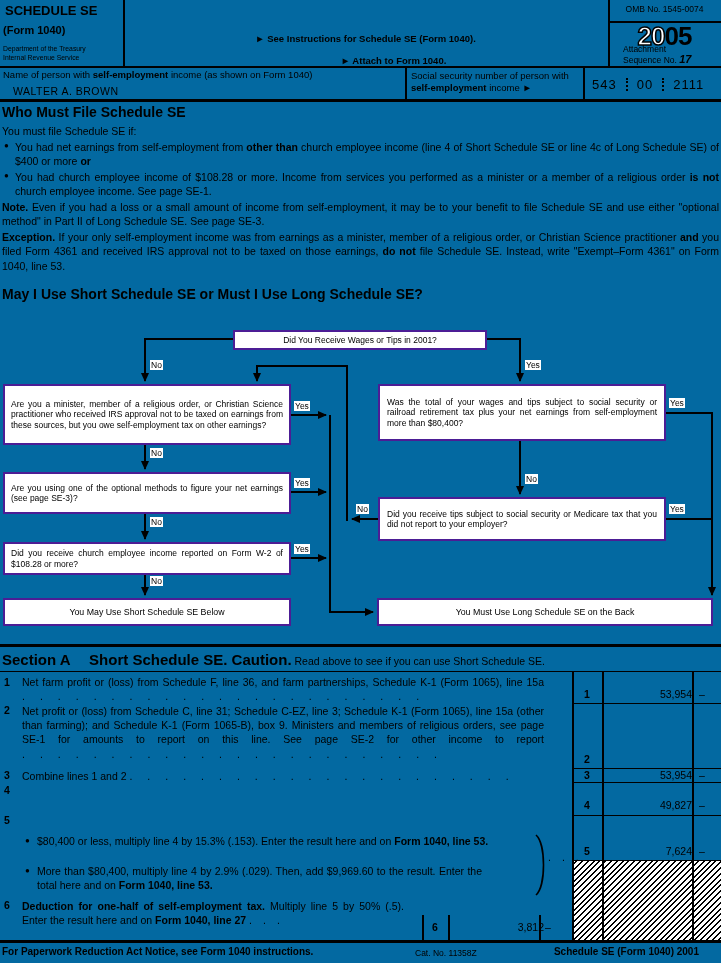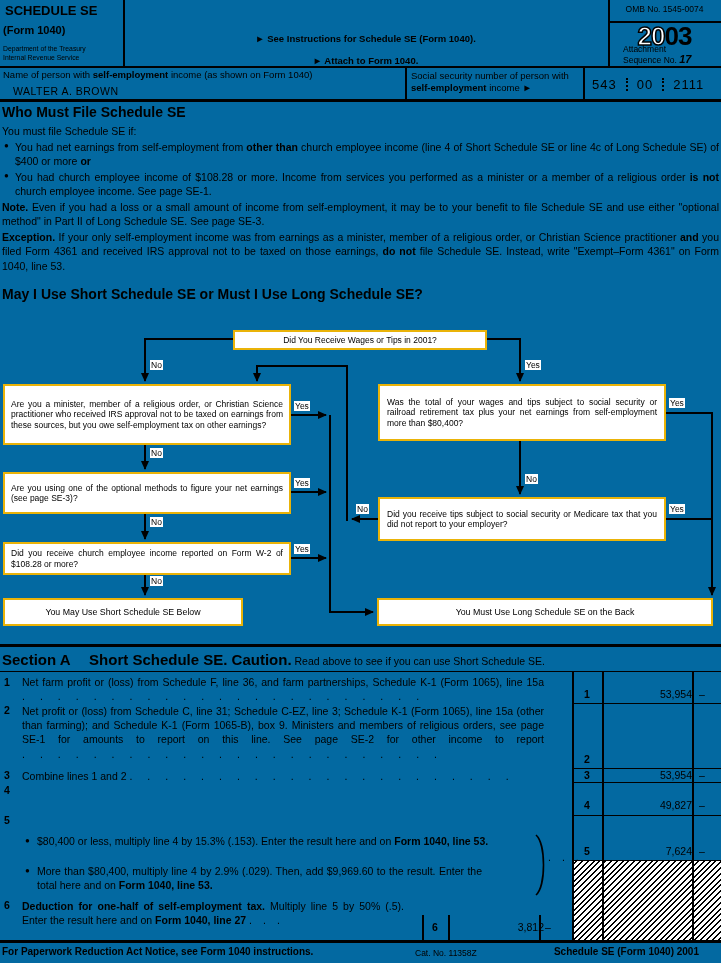--- a/index.html
+++ b/index.html
@@ -27,21 +27,21 @@
   .nm-value{font-size:10.5px;letter-spacing:.5px;}
   .ssn-value{font-size:13px;letter-spacing:1px;white-space:nowrap;}
   .ssnsep{display:inline-block;width:0;height:13px;border-left:2px dotted #000;margin:0 9px;vertical-align:-2px;}
   
   .h1{font-size:14px;font-weight:bold;}
   .body-txt{font-size:10.5px;line-height:14.5px;text-align:justify;}
   .wbullet{position:relative;padding-left:13px;margin-top:1px;}
   .wbullet .dot{position:absolute;left:2px;top:-1px;font-size:8px;}
   .para{margin-top:1px;}
   
-  .fbox{position:absolute;border:2px solid #eab308;background:#fff;font-size:8.5px;line-height:10.3px;
+  .fbox{position:absolute;border:2px solid #4c1d95;background:#fff;font-size:8.5px;line-height:10.3px;
         display:flex;align-items:center;box-sizing:border-box;}
   .fbox.center{justify-content:center;text-align:center;}
   .fbox .jtxt{text-align:justify;width:100%;}
   .flabel{position:absolute;font-size:8.5px;background:#fff;padding:0 1px;}
   .fl{fill:none;stroke:#000;stroke-width:2;}
   
   .secA-label{font-size:15px;font-weight:bold;}
   .secA-txt{font-size:10.5px;}
   .lineno{position:absolute;font-size:10.5px;font-weight:bold;}
   .ditem{position:absolute;font-size:10.5px;line-height:14.2px;text-align:justify;}
@@ -65,25 +65,25 @@
   <div class="abs" style="left:5px;top:3px;">
     <div class="hdr-schedule">SCHEDULE SE</div>
   </div>
   <div class="abs hdr-form" style="left:3px;top:24px;">(Form 1040)</div>
   <div class="abs hdr-dept" style="left:3px;top:45px;">
     <div>Department of the Treasury</div>
     <div>Internal Revenue Service</div>
   </div>
 
   <div class="abs hdr-sub" style="left:123px;top:33px;width:485px;">► See Instructions for Schedule SE (Form 1040).</div>
-  <div class="abs hdr-sub" style="left:123px;top:55px;width:485px;">► Attach to Form 1040.</div>
+  <div class="abs hdr-sub" style="left:123px;top:55px;width:485px;padding-left:28px;">► Attach to Form 1040.</div>
 
   <div class="abs omb" style="left:608px;top:4px;width:113px;">OMB No. 1545-0074</div>
   <div class="abs year" style="left:608px;top:24px;width:113px;">
-    <span class="yr-outline">20</span><span>03</span>
+    <span class="yr-outline">20</span><span>05</span>
   </div>
   <div class="abs att" style="left:623px;top:44px;">
     <div>Attachment</div>
     <div><span>Sequence No. </span><span class="seq-no">17</span></div>
   </div>
 
   <div class="vline" style="left:123px;top:0;height:66px;"></div>
   <div class="vline" style="left:608px;top:0;height:66px;width:2px;"></div>
   <div class="hline" style="left:608px;top:21px;width:113px;height:1.5px;"></div>
   <div class="hline" style="left:0;top:66px;width:721px;height:2px;"></div>
@@ -142,21 +142,21 @@
 
   <div class="fbox" style="left:3px;top:384px;width:288px;height:61px;padding:2px 6px;">
     <div class="jtxt">Are you a minister, member of a religious order, or Christian Science practitioner who received IRS approval not to be taxed on earnings from these sources, but you owe self-employment tax on other earnings?</div>
   </div>
   <div class="fbox" style="left:3px;top:472px;width:288px;height:42px;padding:2px 6px;">
     <div class="jtxt">Are you using one of the optional methods to figure your net earnings (see page SE-3)?</div>
   </div>
   <div class="fbox" style="left:3px;top:542px;width:288px;height:33px;padding:2px 6px;">
     <div class="jtxt">Did you receive church employee income reported on Form W-2 of $108.28 or more?</div>
   </div>
-  <div class="fbox center" style="left:3px;top:598px;width:240px;height:28px;font-size:8.8px;">You May Use Short Schedule SE Below</div>
+  <div class="fbox center" style="left:3px;top:598px;width:288px;height:28px;font-size:8.8px;">You May Use Short Schedule SE Below</div>
 
   <div class="fbox" style="left:378px;top:384px;width:288px;height:57px;padding:4px 7px;">
     <div class="jtxt">Was the total of your wages and tips subject to social security or railroad retirement tax plus your net earnings from self-employment more than $80,400?</div>
   </div>
   <div class="fbox" style="left:378px;top:497px;width:288px;height:44px;padding:4px 7px;">
     <div class="jtxt">Did you receive tips subject to social security or Medicare tax that you did not report to your employer?</div>
   </div>
   <div class="fbox center" style="left:377px;top:598px;width:336px;height:28px;font-size:8.8px;">You Must Use Long Schedule SE on the Back</div>
 
   <span class="flabel" style="left:150px;top:360px;">No</span>

